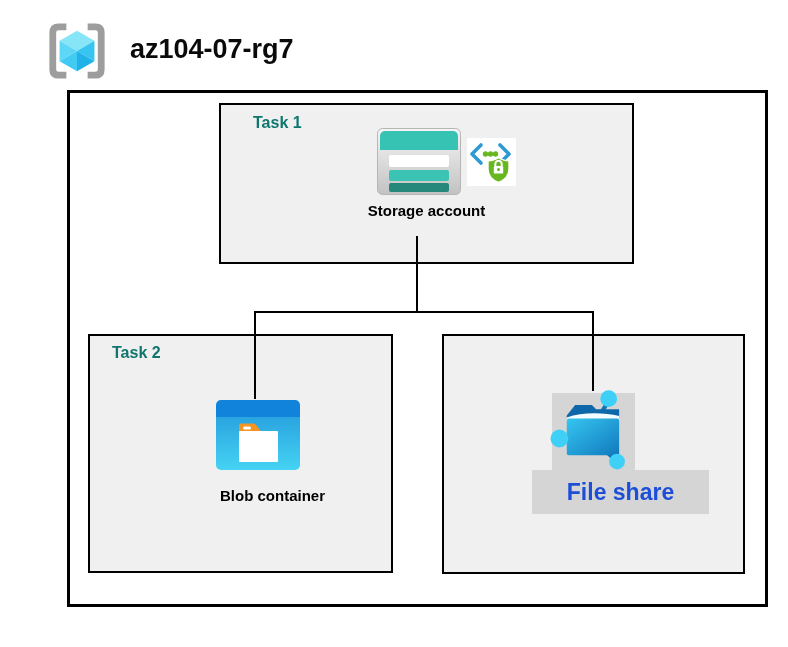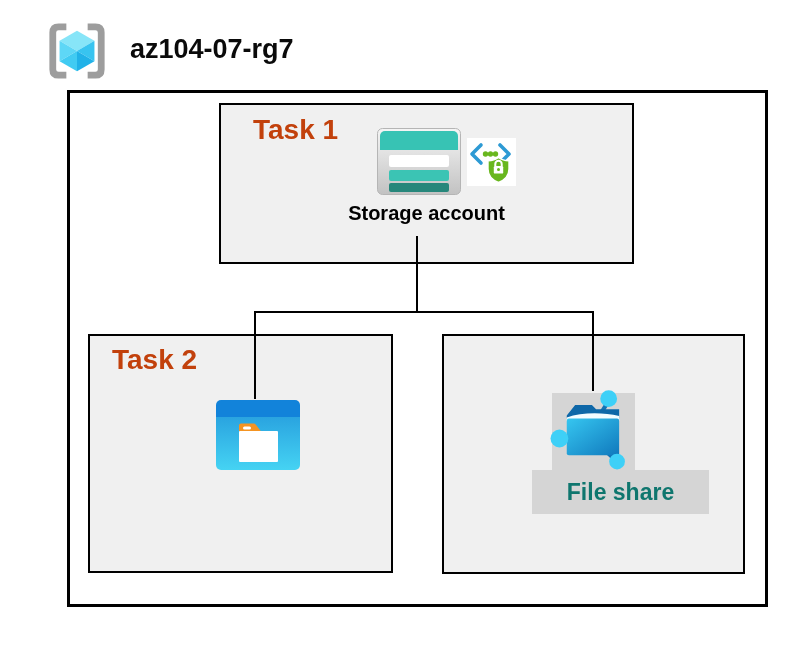--- a/index.html
+++ b/index.html
@@ -10,35 +10,35 @@
   
   .rg-icon{position:absolute;left:26px;top:20px;width:62px;height:62px;}
   .rg-title{position:absolute;left:110px;top:34px;font-size:27px;font-weight:700;color:#0a0a0a;letter-spacing:0px;}
   
   .outer-box{position:absolute;left:47px;top:90px;width:701px;height:517px;border:3px solid #000;box-sizing:border-box;background:#fff;}
   
   .task-box{position:absolute;background:#f0f0f0;border:2px solid #000;box-sizing:border-box;}
   #task1{left:199px;top:103px;width:415px;height:161px;}
   #task2{left:68px;top:334px;width:305px;height:239px;}
   #task3{left:422px;top:334px;width:303px;height:240px;}
-  .task-label{position:absolute;font-size:28px;font-weight:700;color:#c2410c;white-space:nowrap;}
+  .task-label{position:absolute;font-size:16px;font-weight:700;color:#0f766e;white-space:nowrap;}
   #task1 .task-label{left:32px;top:9px;}
   #task2 .task-label{left:22px;top:8px;}
   #task3 .task-label{left:24px;top:8px;}
-  .resource-label{position:absolute;font-size:20px;font-weight:700;color:#000;text-align:center;white-space:nowrap;}
+  .resource-label{position:absolute;font-size:15px;font-weight:700;color:#000;text-align:center;white-space:nowrap;}
   #task1 .resource-label{left:0;right:0;top:97px;}
   #task2 .resource-label{left:32px;right:-32px;top:151px;}
   
   .storage-icon{position:absolute;left:156px;top:23px;width:84px;height:67px;}
   .sas-icon{position:absolute;left:246px;top:33px;width:49px;height:48px;}
   .blob-icon{position:absolute;left:126px;top:64px;width:84px;height:70px;}
   .fs-sel-icon-bg{position:absolute;left:108px;top:57px;width:83px;height:77px;background:#d5d5d5;}
   .fs-icon{position:absolute;left:106px;top:50px;width:88px;height:84px;}
   .fs-sel-label-bg{position:absolute;left:88px;top:134px;width:177px;height:44px;background:#d5d5d5;}
-  .fs-label{position:absolute;left:0;right:0;top:0;height:44px;line-height:44px;text-align:center;font-size:23px;font-weight:700;color:#0f766e;white-space:nowrap;}
+  .fs-label{position:absolute;left:0;right:0;top:0;height:44px;line-height:44px;text-align:center;font-size:23px;font-weight:700;color:#1d4ed8;white-space:nowrap;}
   
   .conn{position:absolute;background:#000;z-index:10;}
   #conn-storage-down{left:396px;top:236px;width:2px;height:77px;}
   #conn-branch{left:234px;top:311px;width:340px;height:2px;}
   #conn-to-blob{left:234px;top:311px;width:2px;height:88px;}
   #conn-to-fileshare{left:572px;top:311px;width:2px;height:80px;}
 </style>
 </head>
 <body>
 
@@ -95,20 +95,21 @@
           <stop offset="0" stop-color="#2aa4e0"></stop>
             <stop offset="1" stop-color="#45d3f3"></stop>
         </linearGradient>
       </defs>
       <path d="M0 17 h84 v48 a5 5 0 0 1 -5 5 h-74 a5 5 0 0 1 -5 -5 z" fill="url(#bcGrad)"></path>
       <path d="M5 0 h74 a5 5 0 0 1 5 5 v12 h-84 v-12 a5 5 0 0 1 5 -5 z" fill="#1283da"></path>
       <path d="M23 31 v-5.5 a2 2 0 0 1 2 -2 h12.5 a3 3 0 0 1 2.4 1.2 l4.8 6.3 z" fill="#f49422"></path>
       <rect x="27" y="26.5" width="8" height="3" rx="1.5" fill="#ffffff"></rect>
       <rect x="23" y="31" width="39" height="31" rx="1" fill="#ffffff"></rect>
     </svg>
+    <div class="resource-label">Blob container</div>
   </div>
 
   <div class="task-box" id="task3">
     <div class="fs-sel-icon-bg"></div>
     <svg class="fs-icon" viewBox="0 0 84 80">
       <defs>
         <linearGradient id="fsGrad" x1="0" y1="0" x2="1" y2="1">
           <stop offset="0" stop-color="#36c6f0"></stop>
             <stop offset="1" stop-color="#1079bd"></stop>
         </linearGradient>

